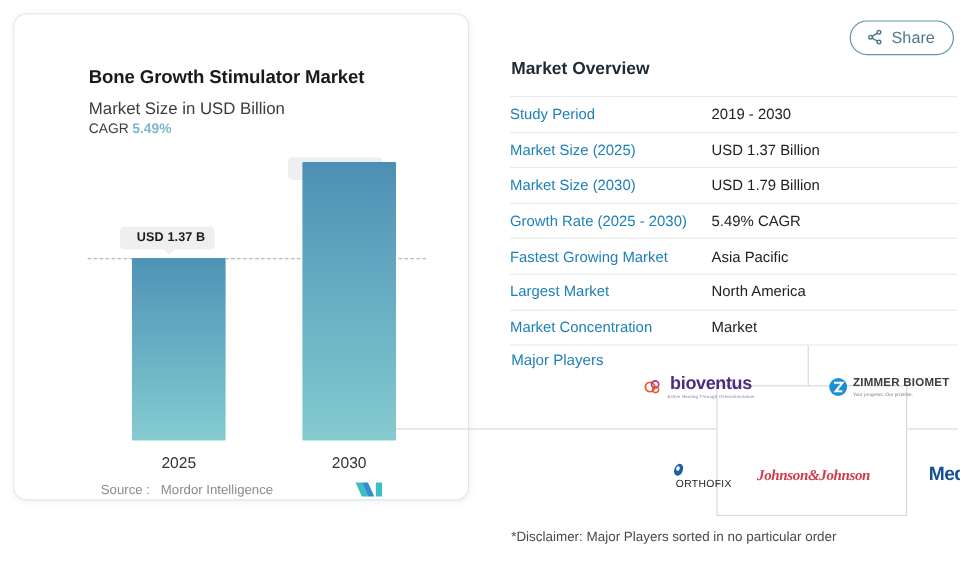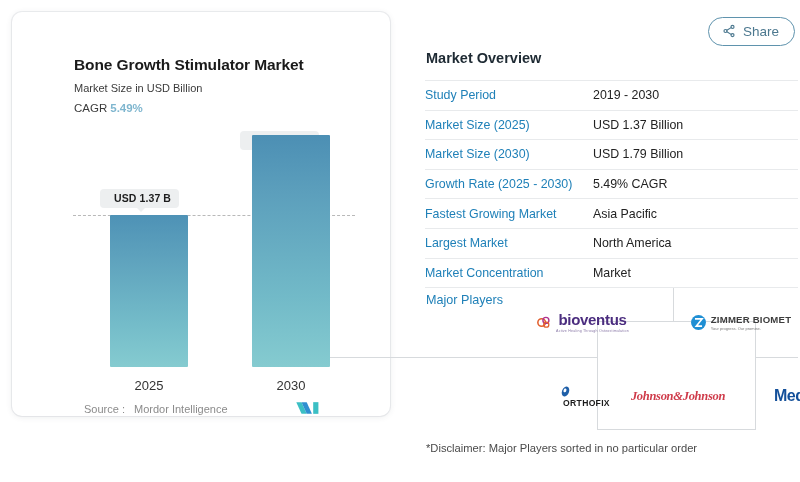--- a/index.html
+++ b/index.html
@@ -17,21 +17,21 @@
     position:absolute;left:12px;top:12px;width:378px;height:404px;
     background:#ffffff;border-radius:10px;
     box-shadow:0 1px 6px rgba(60,70,80,.10), 0 0 0 1px rgba(225,228,231,.55);
   }
   .chart-title{
     position:absolute;left:62px;top:44px;
     font-size:15.5px;font-weight:700;color:#1a1a1a;letter-spacing:-.1px;
   }
   .chart-sub{
     position:absolute;left:62px;top:70px;
-    font-size:11px;font-weight:400;color:#3b3b3b;
+    font-size:14px;font-weight:400;color:#3b3b3b;
   }
   .chart-cagr-wrap{
     position:absolute;left:62px;top:90px;
     font-size:11.5px;color:#3b3b3b;white-space:nowrap;
   }
   .chart-cagr-val{color:#7fb6cf;font-weight:600;margin-left:3px;}
 
   
   .plot{position:absolute;left:62px;top:120px;width:280px;height:240px;}
   .refline{
@@ -114,21 +114,21 @@
   .lg-bioventus{left:95px;top:14px;width:125px;height:40px;}
   .lg-zimmer{left:248px;top:14px;width:135px;height:40px;}
   .lg-orthofix{left:90px;top:88px;width:100px;height:40px;}
   .lg-jnj{left:172px;top:88px;width:162px;height:40px;}
   .lg-medtronic{left:330px;top:88px;width:110px;height:40px;}
 
   .bio-text{font-size:15px;font-weight:700;color:#4b2d7f;letter-spacing:-.3px;}
   .bio-tag{font-size:3.6px;color:#8b7aa8;letter-spacing:.2px;margin-top:1px;}
   .zim-text{font-size:9.6px;font-weight:600;color:#3d3d3d;letter-spacing:.2px;}
   .zim-tag{font-size:4px;color:#7a7a7a;margin-top:1px;}
-  .orthofix-text{font-size:8.6px;font-weight:700;color:#1b1b1b;letter-spacing:.3px;padding-left:43px;}
+  .orthofix-text{font-size:8.6px;font-weight:400;color:#1b1b1b;letter-spacing:.3px;padding-left:43px;}
   .jnj-text{font-size:12.5px;color:#cf3b4a;font-family:"Liberation Serif",serif;font-style:italic;font-weight:700;letter-spacing:-.3px;}
   .medtronic-text{font-size:16px;font-weight:700;color:#14509a;letter-spacing:-.5px;}
 
   .disclaimer{
     position:absolute;left:11px;top:442px;
     font-size:11.2px;color:#4a4a4a;
   }
 </style>
 </head>
 <body>

